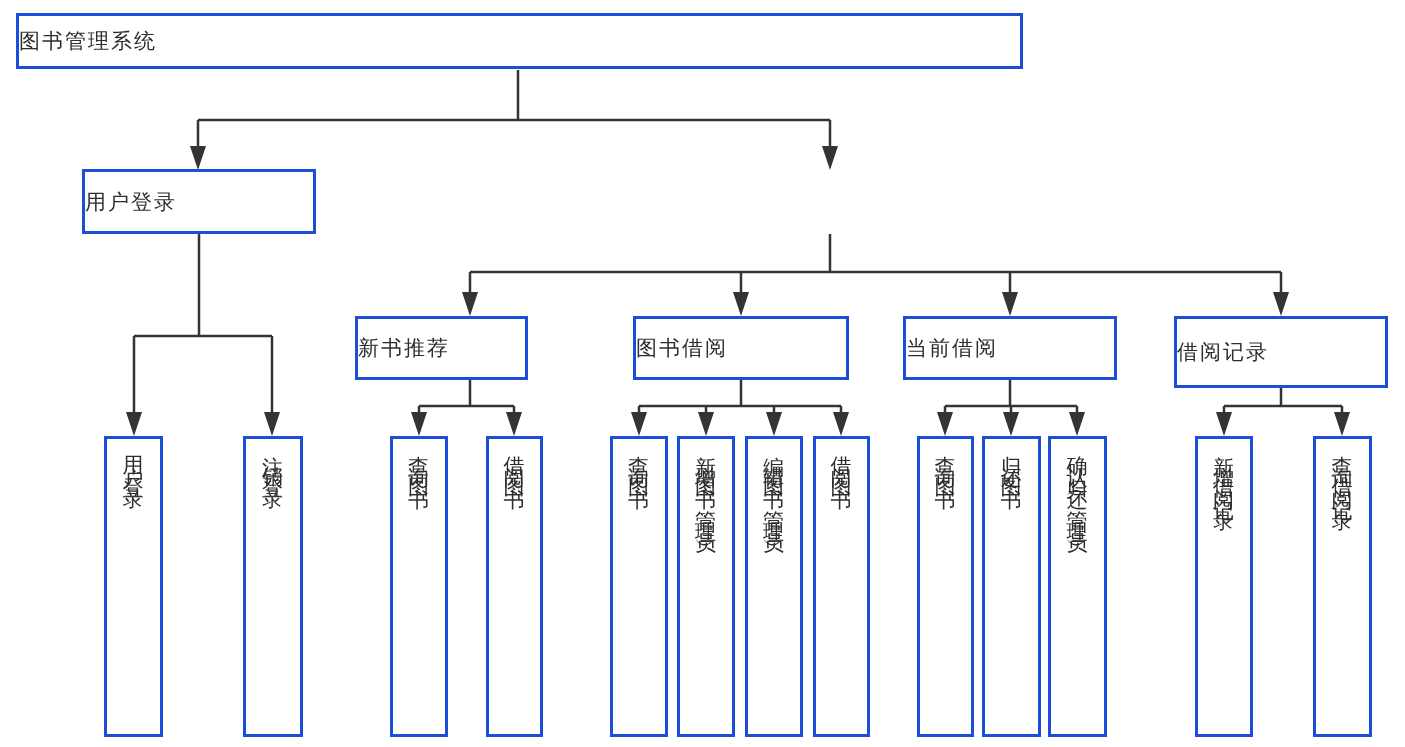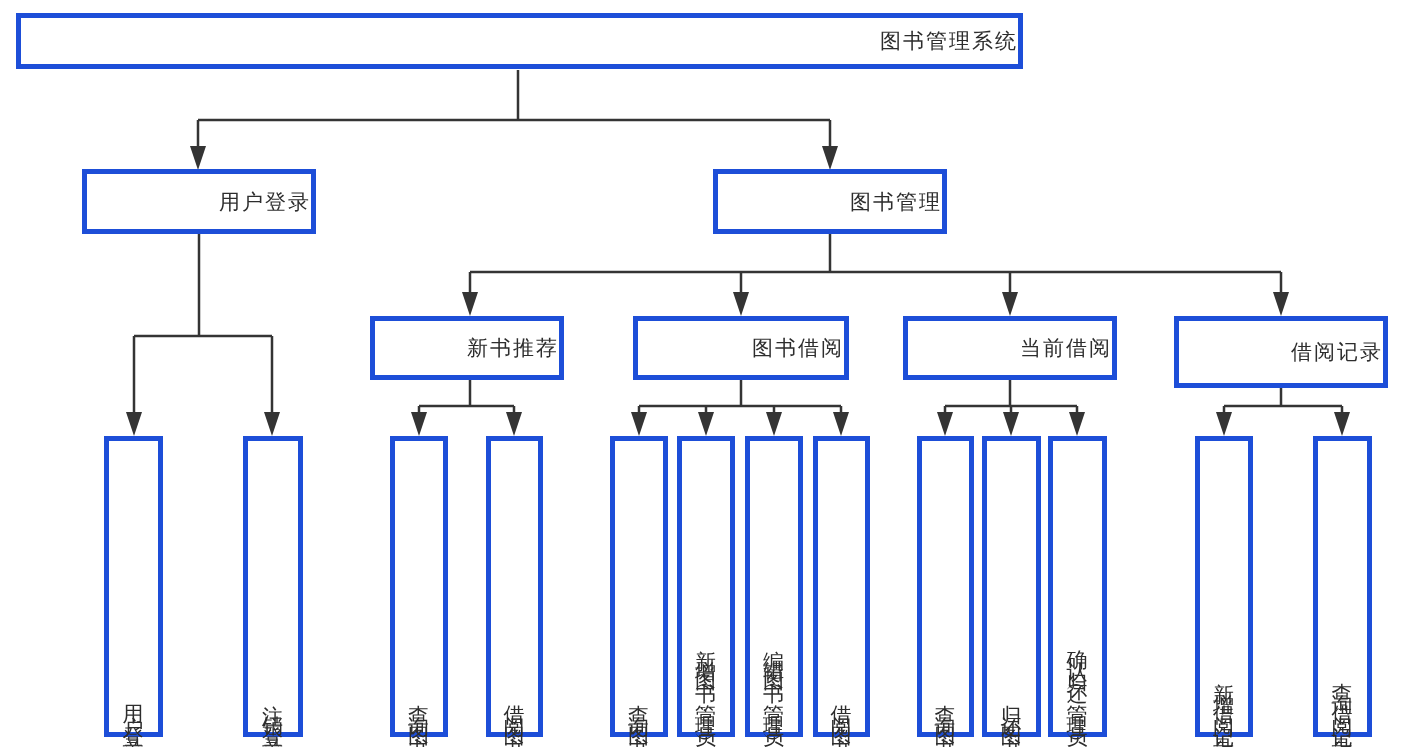--- a/index.html
+++ b/index.html
@@ -8,25 +8,25 @@
     width:1405px; height:747px;
     background:#ffffff;
     font-family:"Liberation Sans", sans-serif;
     color:#2d2d2d;
     overflow:hidden;
   }
   .canvas svg { position:absolute; left:0; top:0; }
   .node {
     position:absolute;
     box-sizing:border-box;
-    border:5px solid #1d4ed8;
+    border:3px solid #1d4ed8;
     background:#ffffff;
     display:flex;
     align-items:center;
-    justify-content:flex-end;
+    justify-content:flex-start;
   }
   .h-node { font-size:21px; letter-spacing:2px; white-space:nowrap; }
   .v-node {
     writing-mode:vertical-rl;
     font-size:21px;
     letter-spacing:11px;
     line-height:1;
   }
   .watermark {
     position:absolute;
@@ -74,25 +74,22 @@
     </g>
   </svg>
 
   <div class="node h-node" style="left:16px;top:13px;width:1007px;height:56px">
     <span>图书管理系统</span>
   </div>
 
   <div class="node h-node" style="left:82px;top:169px;width:234px;height:65px">
     <span>用户登录</span>
   </div>
-  <div class="node h-node" style="left:713px;top:169px;width:234px;height:65px">
-    <span>图书管理</span>
-  </div>
 
-  <div class="node h-node" style="left:370px;top:316px;width:194px;height:64px">
+  <div class="node h-node" style="left:355px;top:316px;width:173px;height:64px">
     <span>新书推荐</span>
   </div>
   <div class="node h-node" style="left:633px;top:316px;width:216px;height:64px">
     <span>图书借阅</span>
   </div>
   <div class="node h-node" style="left:903px;top:316px;width:214px;height:64px">
     <span>当前借阅</span>
   </div>
   <div class="node h-node" style="left:1174px;top:316px;width:214px;height:72px">
     <span>借阅记录</span>

